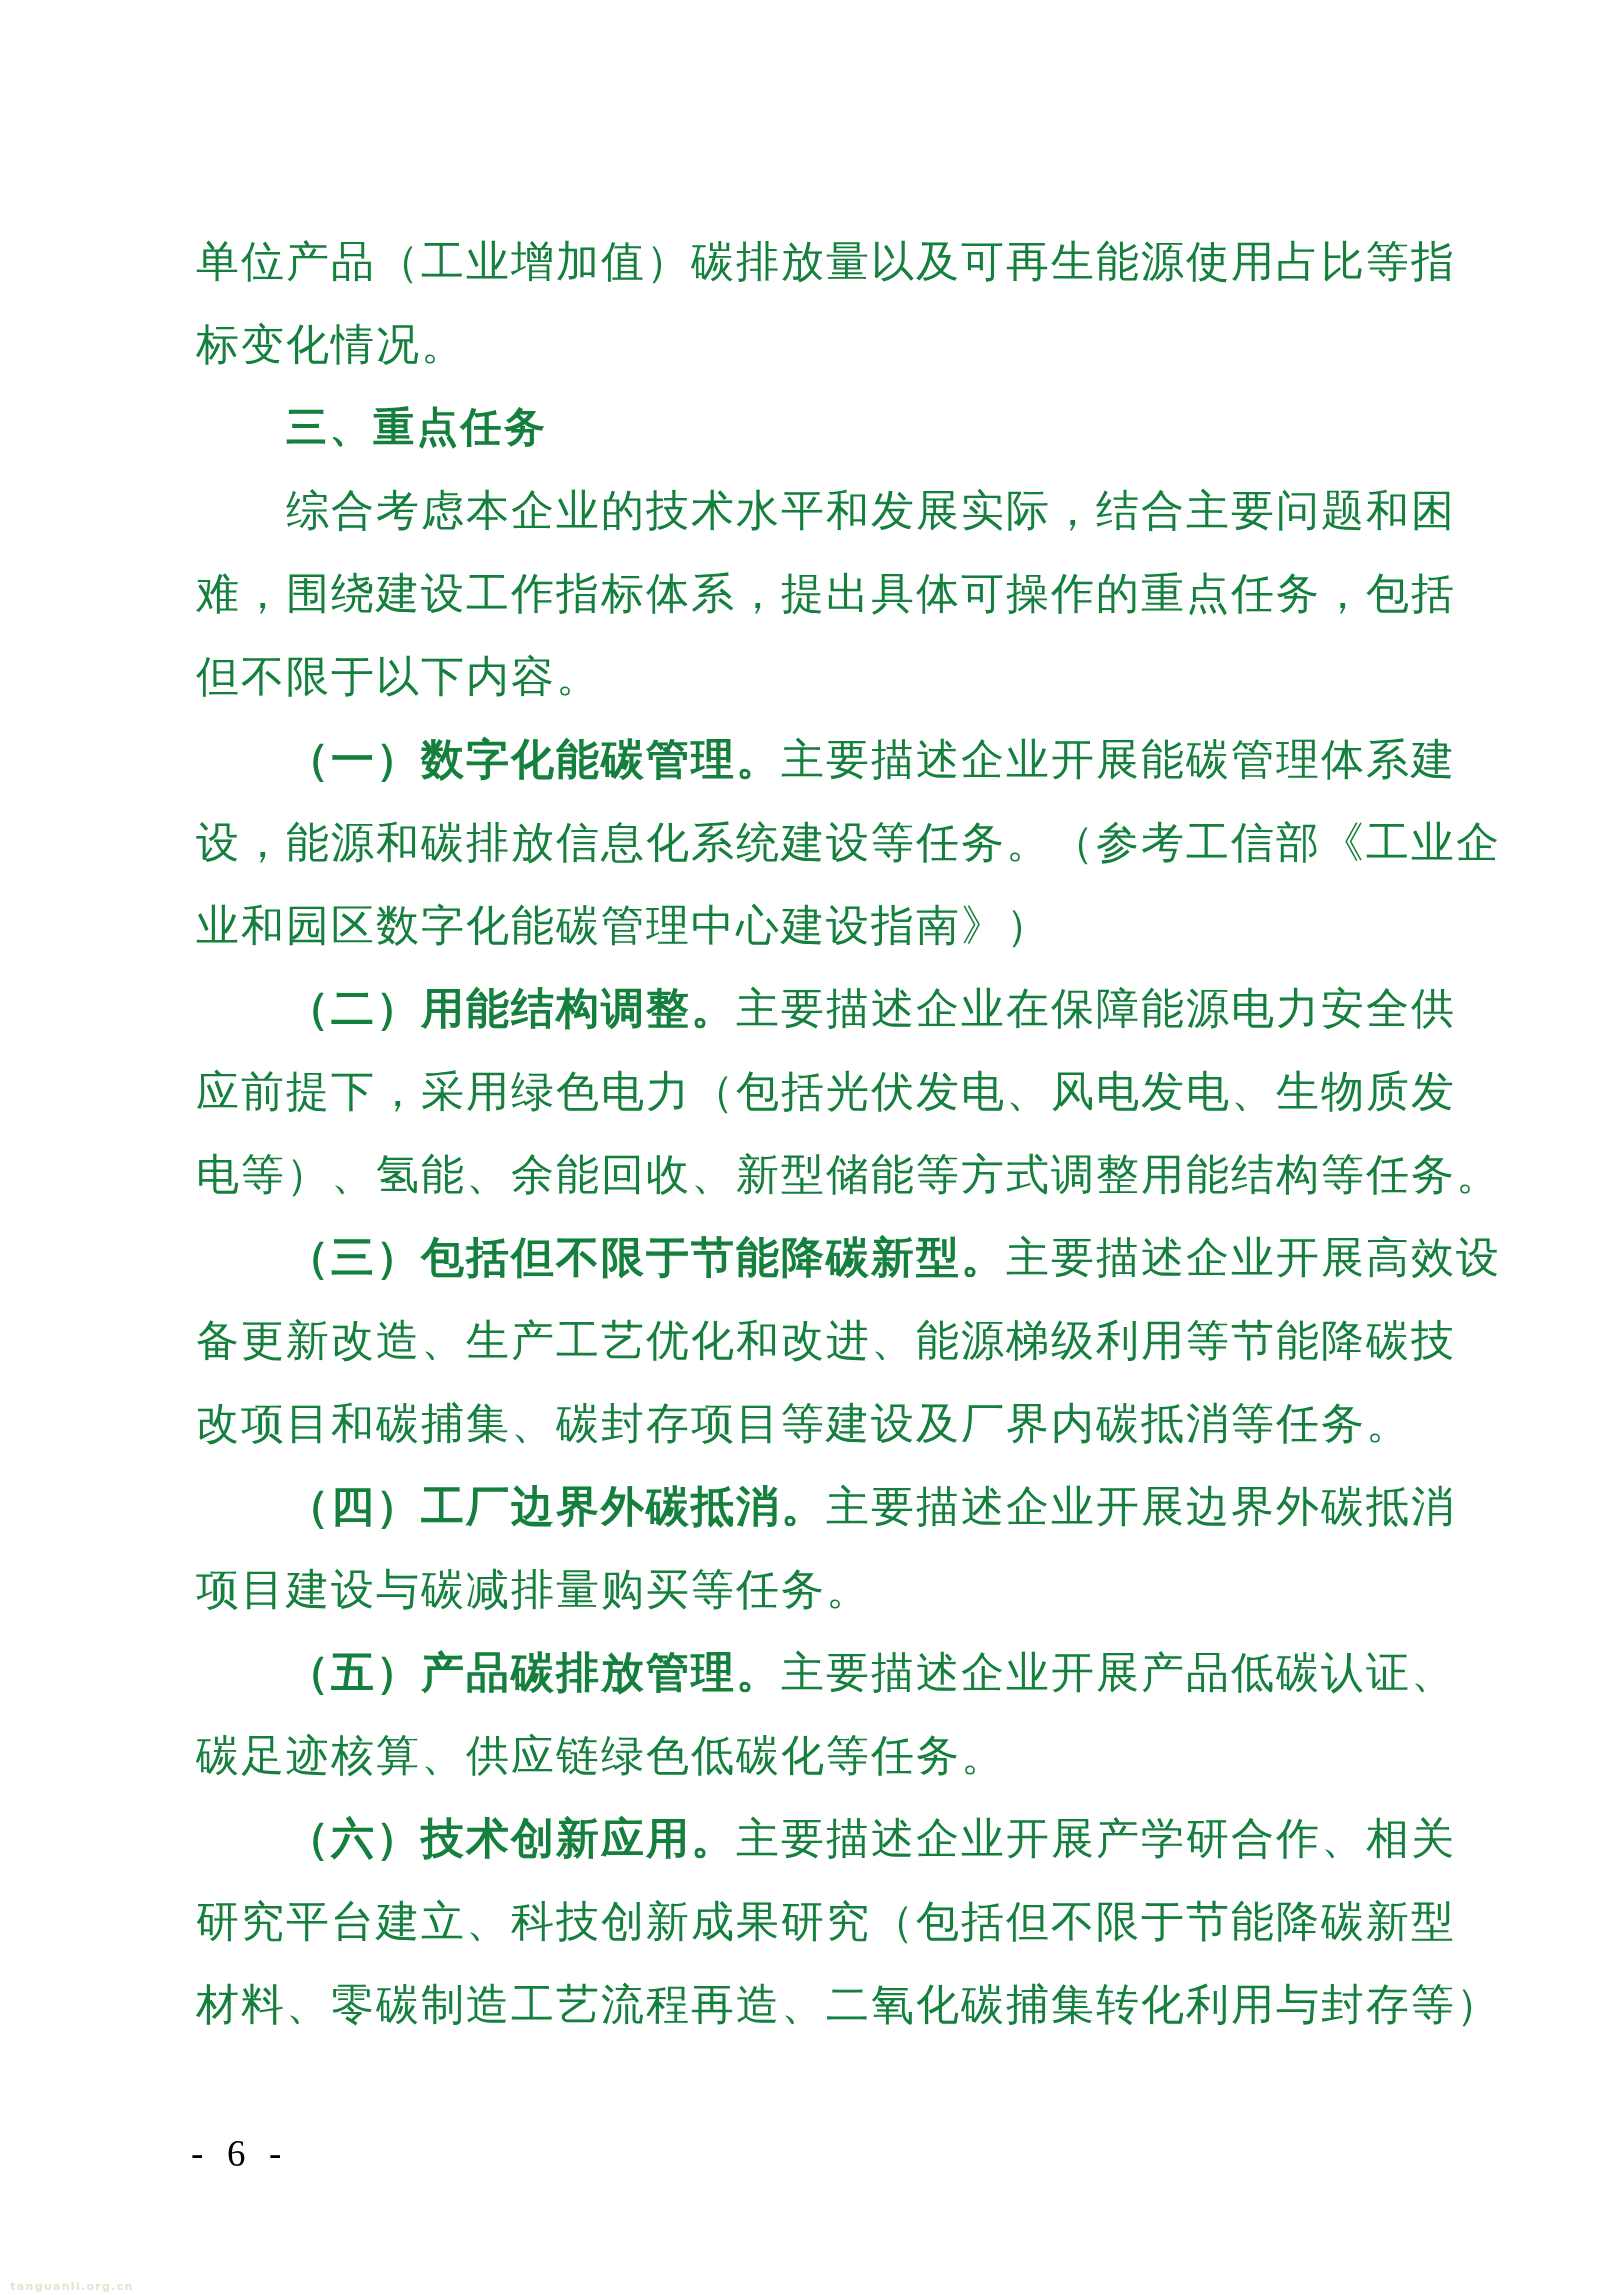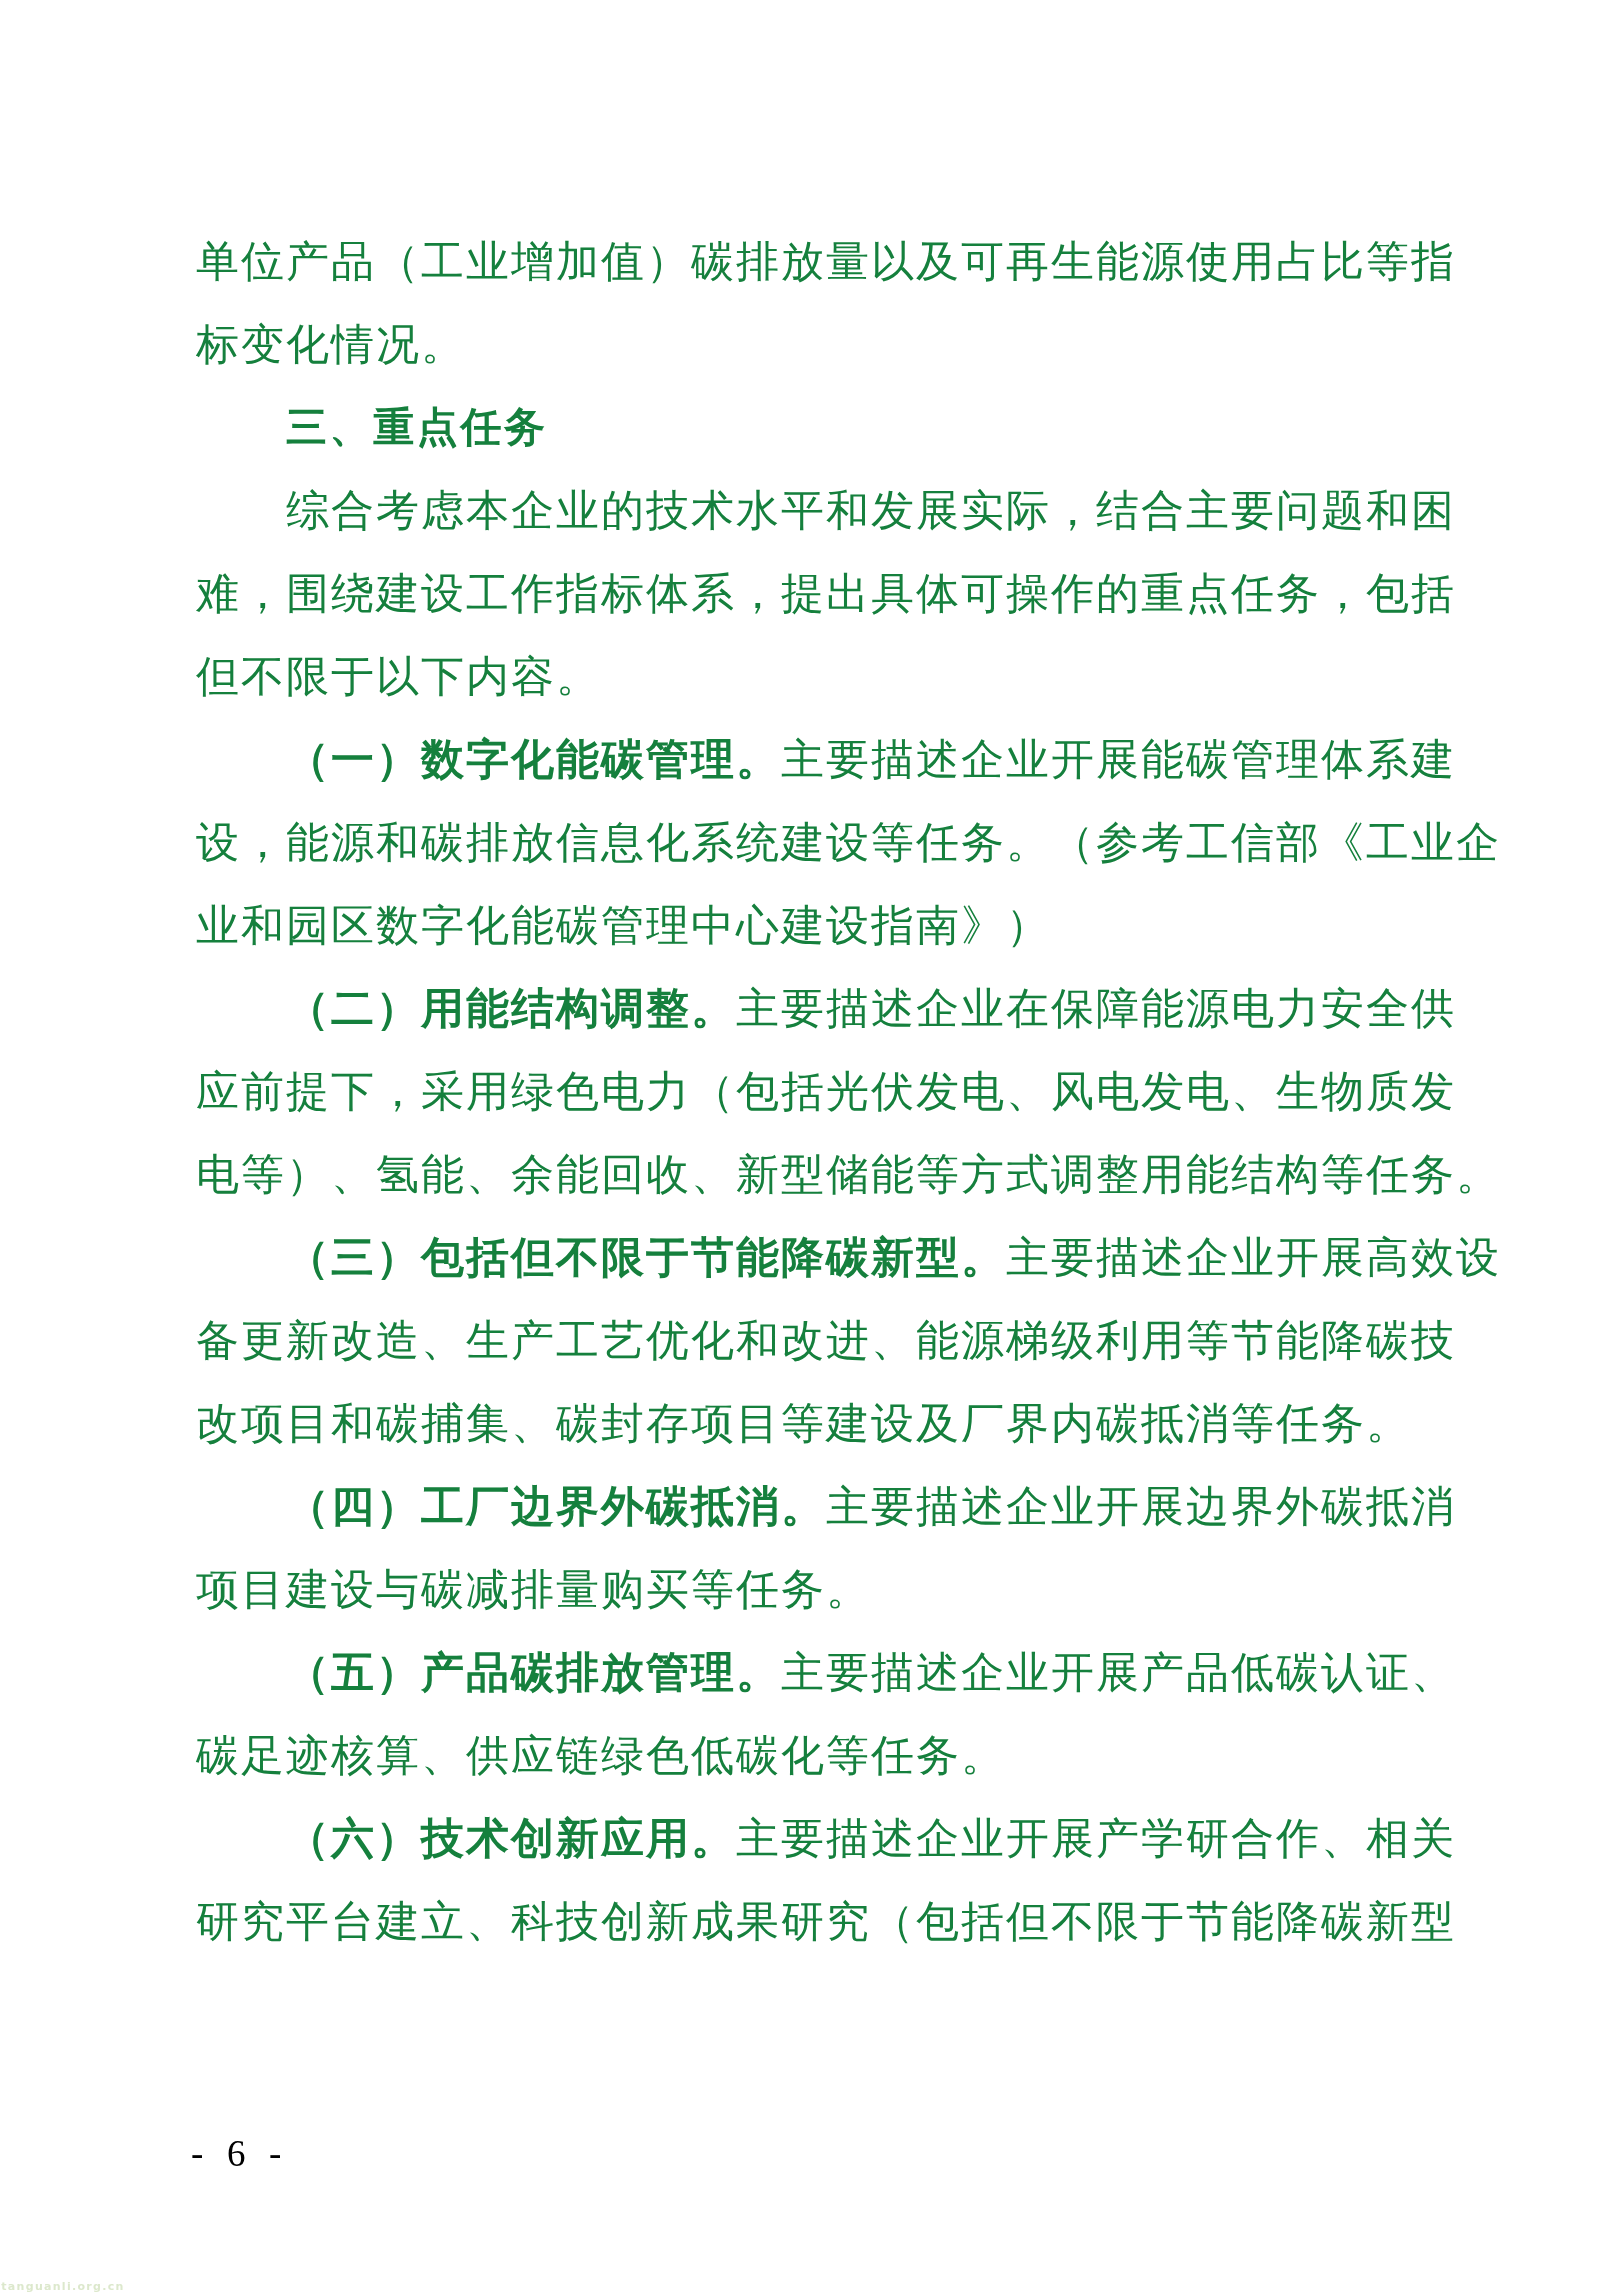--- a/index.html
+++ b/index.html
@@ -56,20 +56,21 @@
   .watermark {
     position: absolute;
     left: 1.3px;
     top: 2280px;
     font-size: 11px;
     line-height: 14.4px;
     font-weight: bold;
     letter-spacing: 1.3px;
     font-family: "DejaVu Sans", "Liberation Sans", sans-serif;
     white-space: nowrap;
+    padding-left: 9px;
   }
 </style>
 </head>
 <body>
 
 <div class="page" style="background: rgb(255, 255, 255);">
   <div class="body-block">
       <div class="line"><span>单位产品（工业增加值）碳排放量以及可再生能源使用占比等指</span></div>
       <div class="line"><span>标变化情况。</span></div>
       <div class="line indent heading"><span>三、重点任务</span></div>
@@ -84,17 +85,18 @@
       <div class="line"><span>电等）、氢能、余能回收、新型储能等方式调整用能结构等任务。</span></div>
       <div class="line indent"><span class="lead">（三）包括但不限于节能降碳新型。</span><span>主要描述企业开展高效设</span></div>
       <div class="line"><span>备更新改造、生产工艺优化和改进、能源梯级利用等节能降碳技</span></div>
       <div class="line"><span>改项目和碳捕集、碳封存项目等建设及厂界内碳抵消等任务。</span></div>
       <div class="line indent"><span class="lead">（四）工厂边界外碳抵消。</span><span>主要描述企业开展边界外碳抵消</span></div>
       <div class="line"><span>项目建设与碳减排量购买等任务。</span></div>
       <div class="line indent"><span class="lead">（五）产品碳排放管理。</span><span>主要描述企业开展产品低碳认证、</span></div>
       <div class="line"><span>碳足迹核算、供应链绿色低碳化等任务。</span></div>
       <div class="line indent"><span class="lead">（六）技术创新应用。</span><span>主要描述企业开展产学研合作、相关</span></div>
       <div class="line"><span>研究平台建立、科技创新成果研究（包括但不限于节能降碳新型</span></div>
+      <div class="line"><span>材料、零碳制造工艺流程再造、二氧化碳捕集转化利用与封存等）</span></div>
     </div>
   <div class="page-number">- 6 -</div>
   <div class="watermark" style="color: rgb(220, 232, 204);">tanguanli.org.cn</div>
 </div>
 
 
 </body></html>

